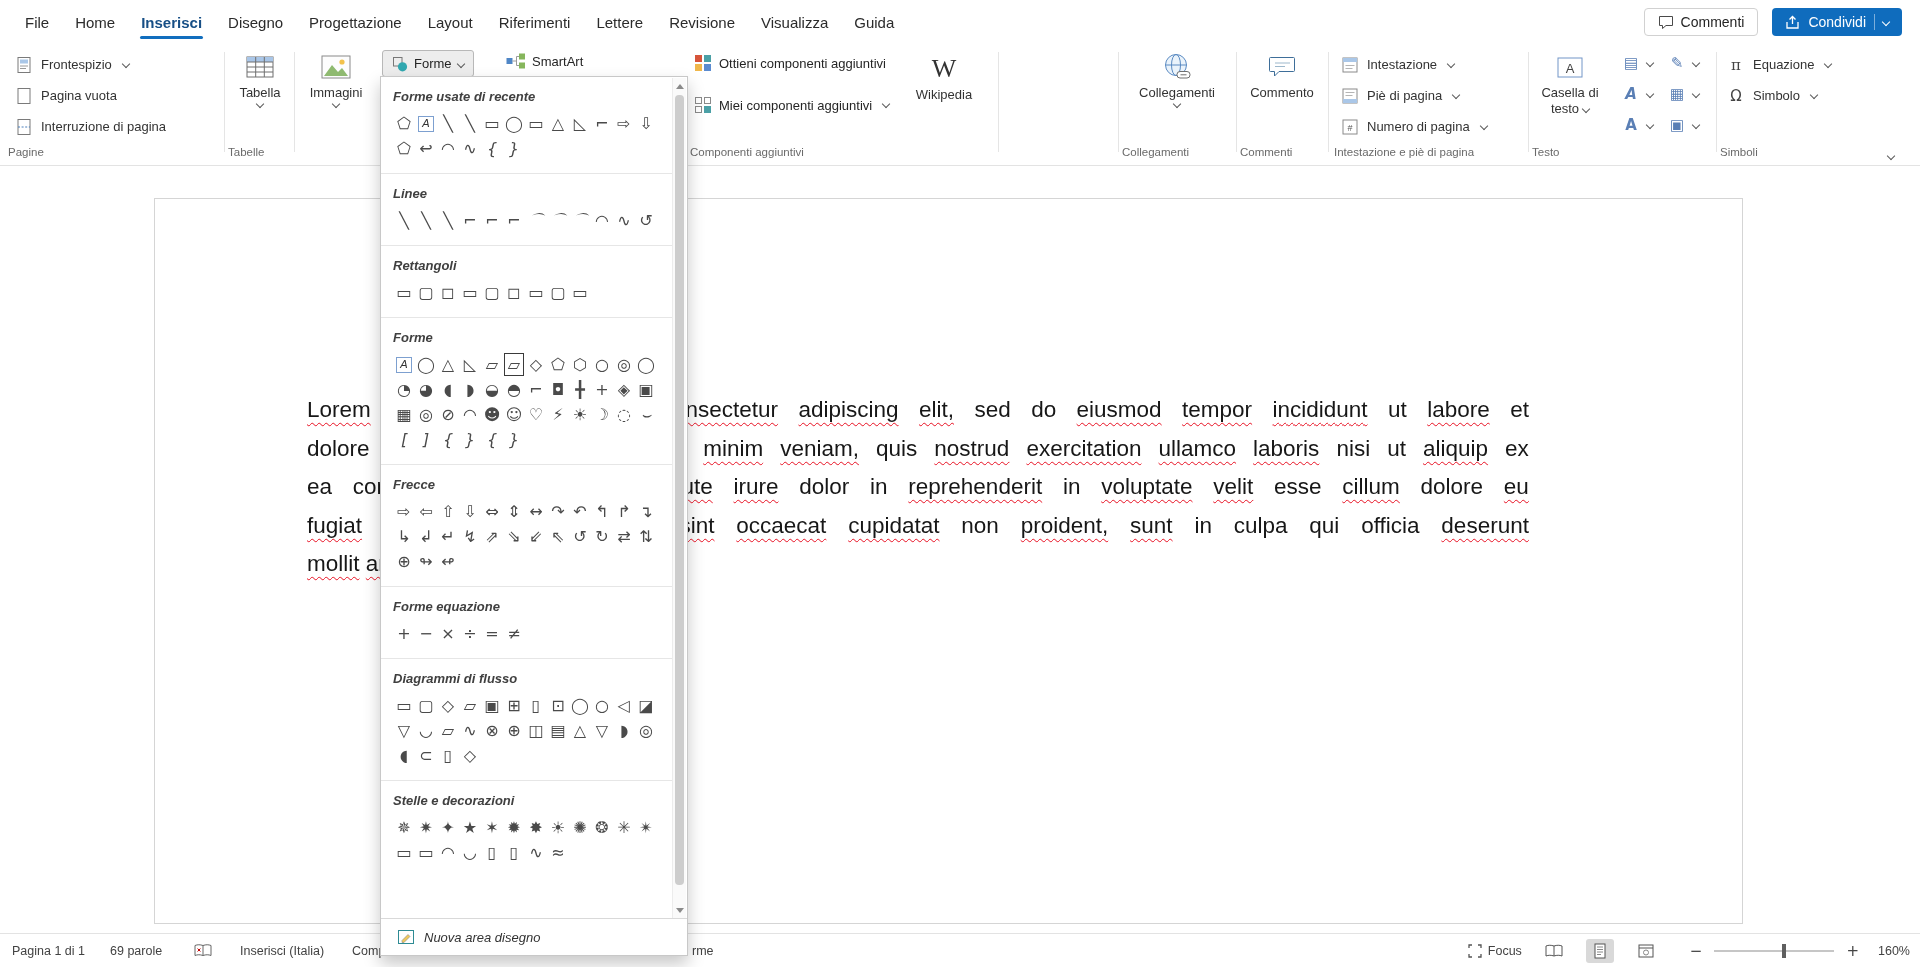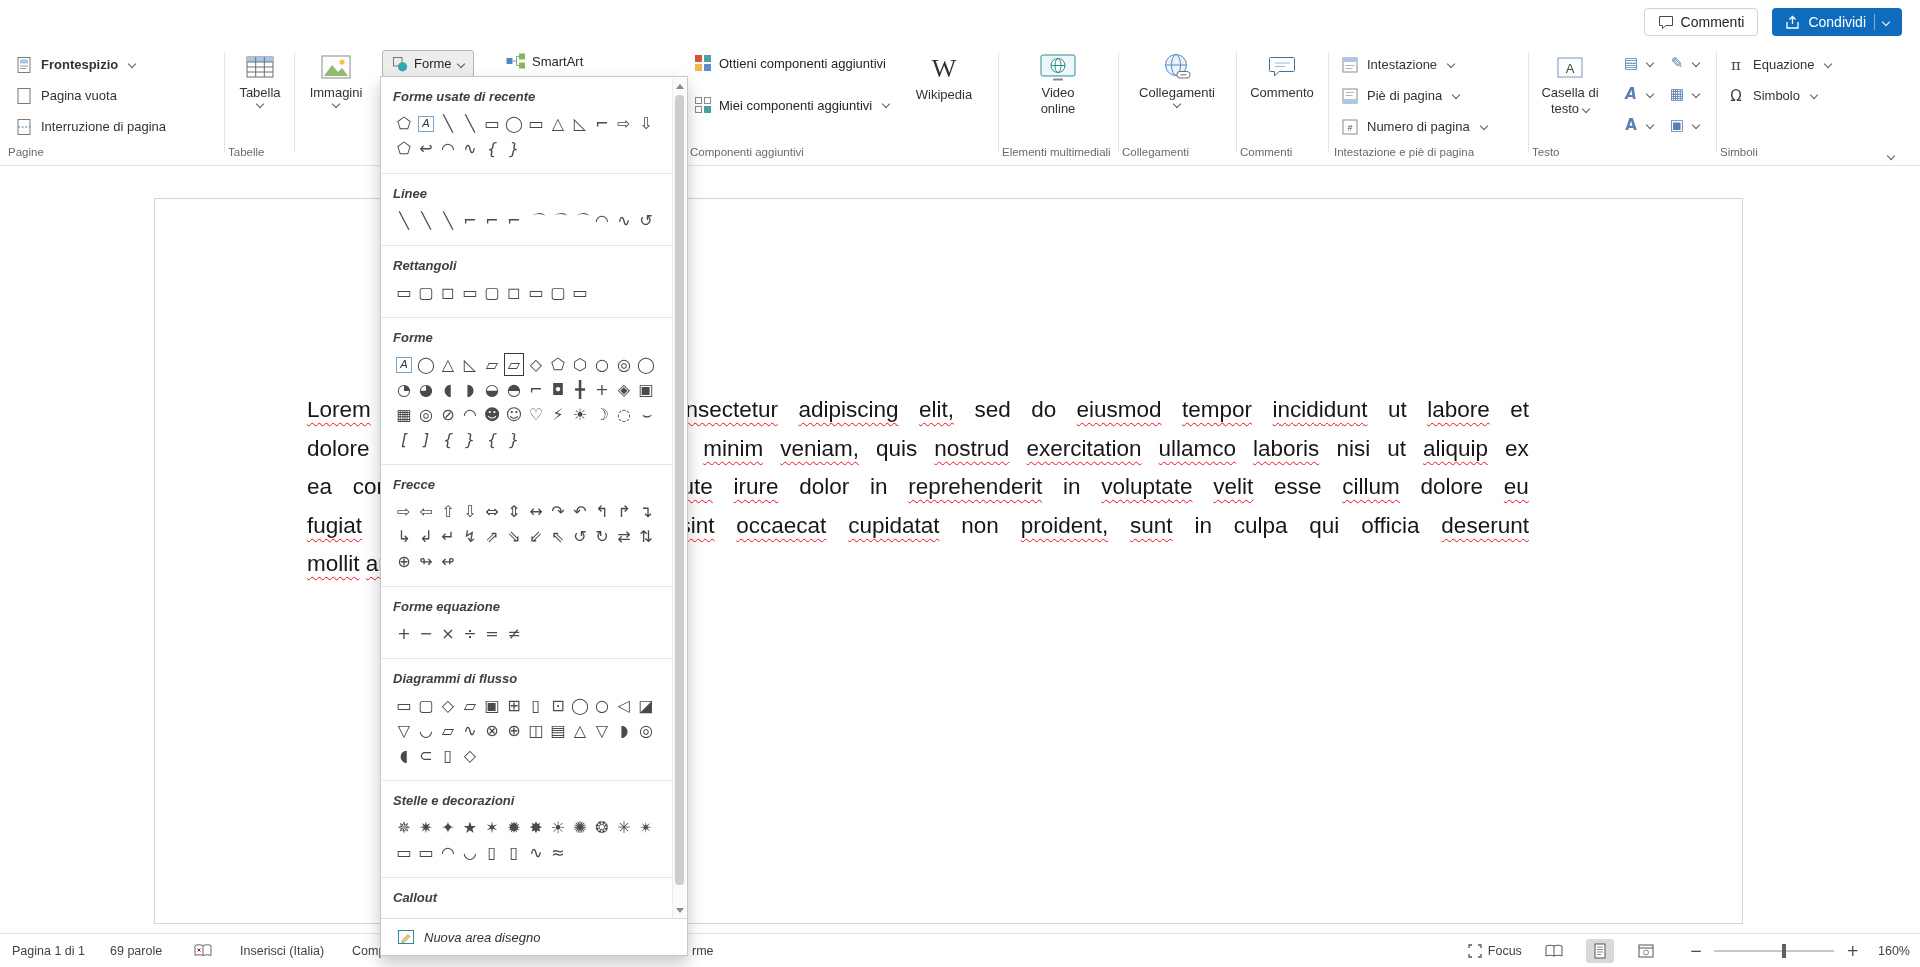--- a/index.html
+++ b/index.html
@@ -81,20 +81,34 @@
   .viewbtn { display:flex; align-items:center; justify-content:center; width:28px; height:24px; border-radius:3px; margin-left:18px; }
   .viewbtn.active { background:#d9d9d9; }
   .zoom-track { position:relative; width:120px; height:2px; background:#c6c6c6; margin:0 8px; }
   .zoom-thumb { position:absolute; left:56%; top:-6px; width:4px; height:14px; background:#5f5f5f; }
   .zbtn { font-size:15px; color:#444; padding:0 4px; font-family:"DejaVu Sans",sans-serif; }
 </style>
 </head>
 <body>
 
 <div class="menubar">
+  <div class="tabs">
+
+  <div class="tab">File</div>
+      <div class="tab">Home</div>
+      <div class="tab active">Inserisci</div>
+      <div class="tab">Disegno</div>
+      <div class="tab">Progettazione</div>
+      <div class="tab">Layout</div>
+      <div class="tab">Riferimenti</div>
+      <div class="tab">Lettere</div>
+      <div class="tab">Revisione</div>
+      <div class="tab">Visualizza</div>
+      <div class="tab">Guida</div>
+    </div>
   <div class="mb-right">
     <div class="btn-comments">
       <span>
         <svg width="16" height="16" viewBox="0 0 16 16">
             <path d="M1.5 2.5h13v9H8l-3.5 3v-3h-3z" fill="none" stroke="#4a4a4a"></path>
           </svg>
       </span>
       <span>Commenti</span>
     </div>
     <div class="btn-share">
@@ -107,21 +121,21 @@
       <span>Condividi</span>
       <span class="share-div"></span>
       <span class="chv w lone"></span>
     </div>
   </div>
 </div>
 
 <div class="ribbon">
 
   <div class="rgroup" style="left:8px;width:214px;">
-    <div class="srow" style="margin-top:5px;font-weight:bold;">
+    <div class="srow" style="margin-top:5px;">
       <span class="ic">
         <svg width="18" height="18" viewBox="0 0 18 18">
             <rect x="3" y="1.5" width="12" height="15" fill="#fff" stroke="#7a7a7a"></rect>
             <rect x="5" y="3.5" width="8" height="4" fill="#aac7e8"></rect>
             <path d="M5 10h8M5 12.5h6" stroke="#9a9a9a" fill="none"></path>
           </svg>
       </span>
       <span>Frontespizio</span>
       <span class="chv"></span>
     </div>
@@ -222,36 +236,20 @@
       <span class="chv"></span>
     </div>
     <div class="bigbtn" style="position:absolute;left:214px;top:2px;width:80px;">
       <span class="bic wserif">W</span>
       <span class="blbl">Wikipedia</span>
     </div>
     <div class="rg-label">Componenti aggiuntivi</div>
   </div>
   <div class="rsep" style="left:998px;"></div>
 
-  <div class="rgroup" style="left:1002px;width:112px;">
-    <div class="bigbtn" style="width:112px;">
-      <span class="bic">
-        <svg width="36" height="27" viewBox="0 0 36 27">
-            <rect x="1" y="1" width="34" height="21" rx="2" fill="#eef7f8" stroke="#2e8b94"></rect>
-            <circle cx="18" cy="11.5" r="7" fill="#fff" stroke="#2e8b94"></circle>
-            <ellipse cx="18" cy="11.5" rx="3" ry="7" fill="none" stroke="#2e8b94"></ellipse>
-            <path d="M11 11.5h14" stroke="#2e8b94"></path>
-            <path d="M13 25.5h10" stroke="#8a8a8a" stroke-width="2"></path>
-          </svg>
-      </span>
-      <span class="blbl">Video</span>
-      <span class="blbl">online</span>
-    </div>
-    <div class="rg-label">Elementi multimediali</div>
-  </div>
   <div class="rsep" style="left:1118px;"></div>
 
   <div class="rgroup" style="left:1122px;width:110px;">
     <div class="bigbtn" style="width:110px;">
       <span class="bic">
         <svg width="30" height="28" viewBox="0 0 30 28">
             <circle cx="14" cy="12" r="10.5" fill="#eaf3fb" stroke="#5a8ac2"></circle>
             <ellipse cx="14" cy="12" rx="4.5" ry="10.5" fill="none" stroke="#5a8ac2"></ellipse>
             <path d="M3.5 12h21" stroke="#5a8ac2"></path>
             <rect x="15" y="18.5" width="13" height="6.5" rx="3" fill="#fff" stroke="#6e6e6e"></rect>
@@ -616,26 +614,20 @@
           <span class="cell">▭</span>
           <span class="cell">◠</span>
           <span class="cell">◡</span>
           <span class="cell">▯</span>
           <span class="cell">▯</span>
           <span class="cell">∿</span>
           <span class="cell">≈</span>
         </div>
     </div>
 
-    <div class="shp-sec">
-      <div class="shp-title">Callout</div>
-      <div class="shp-grid">
-        
-      </div>
-    </div>
 
   </div>
 
   <div class="dd-scrollbar">
     <span class="sb-arrow sb-up"></span>
     <span class="sb-thumb"></span>
     <span class="sb-arrow sb-down"></span>
   </div>
 
   <div class="dd-bottom">

